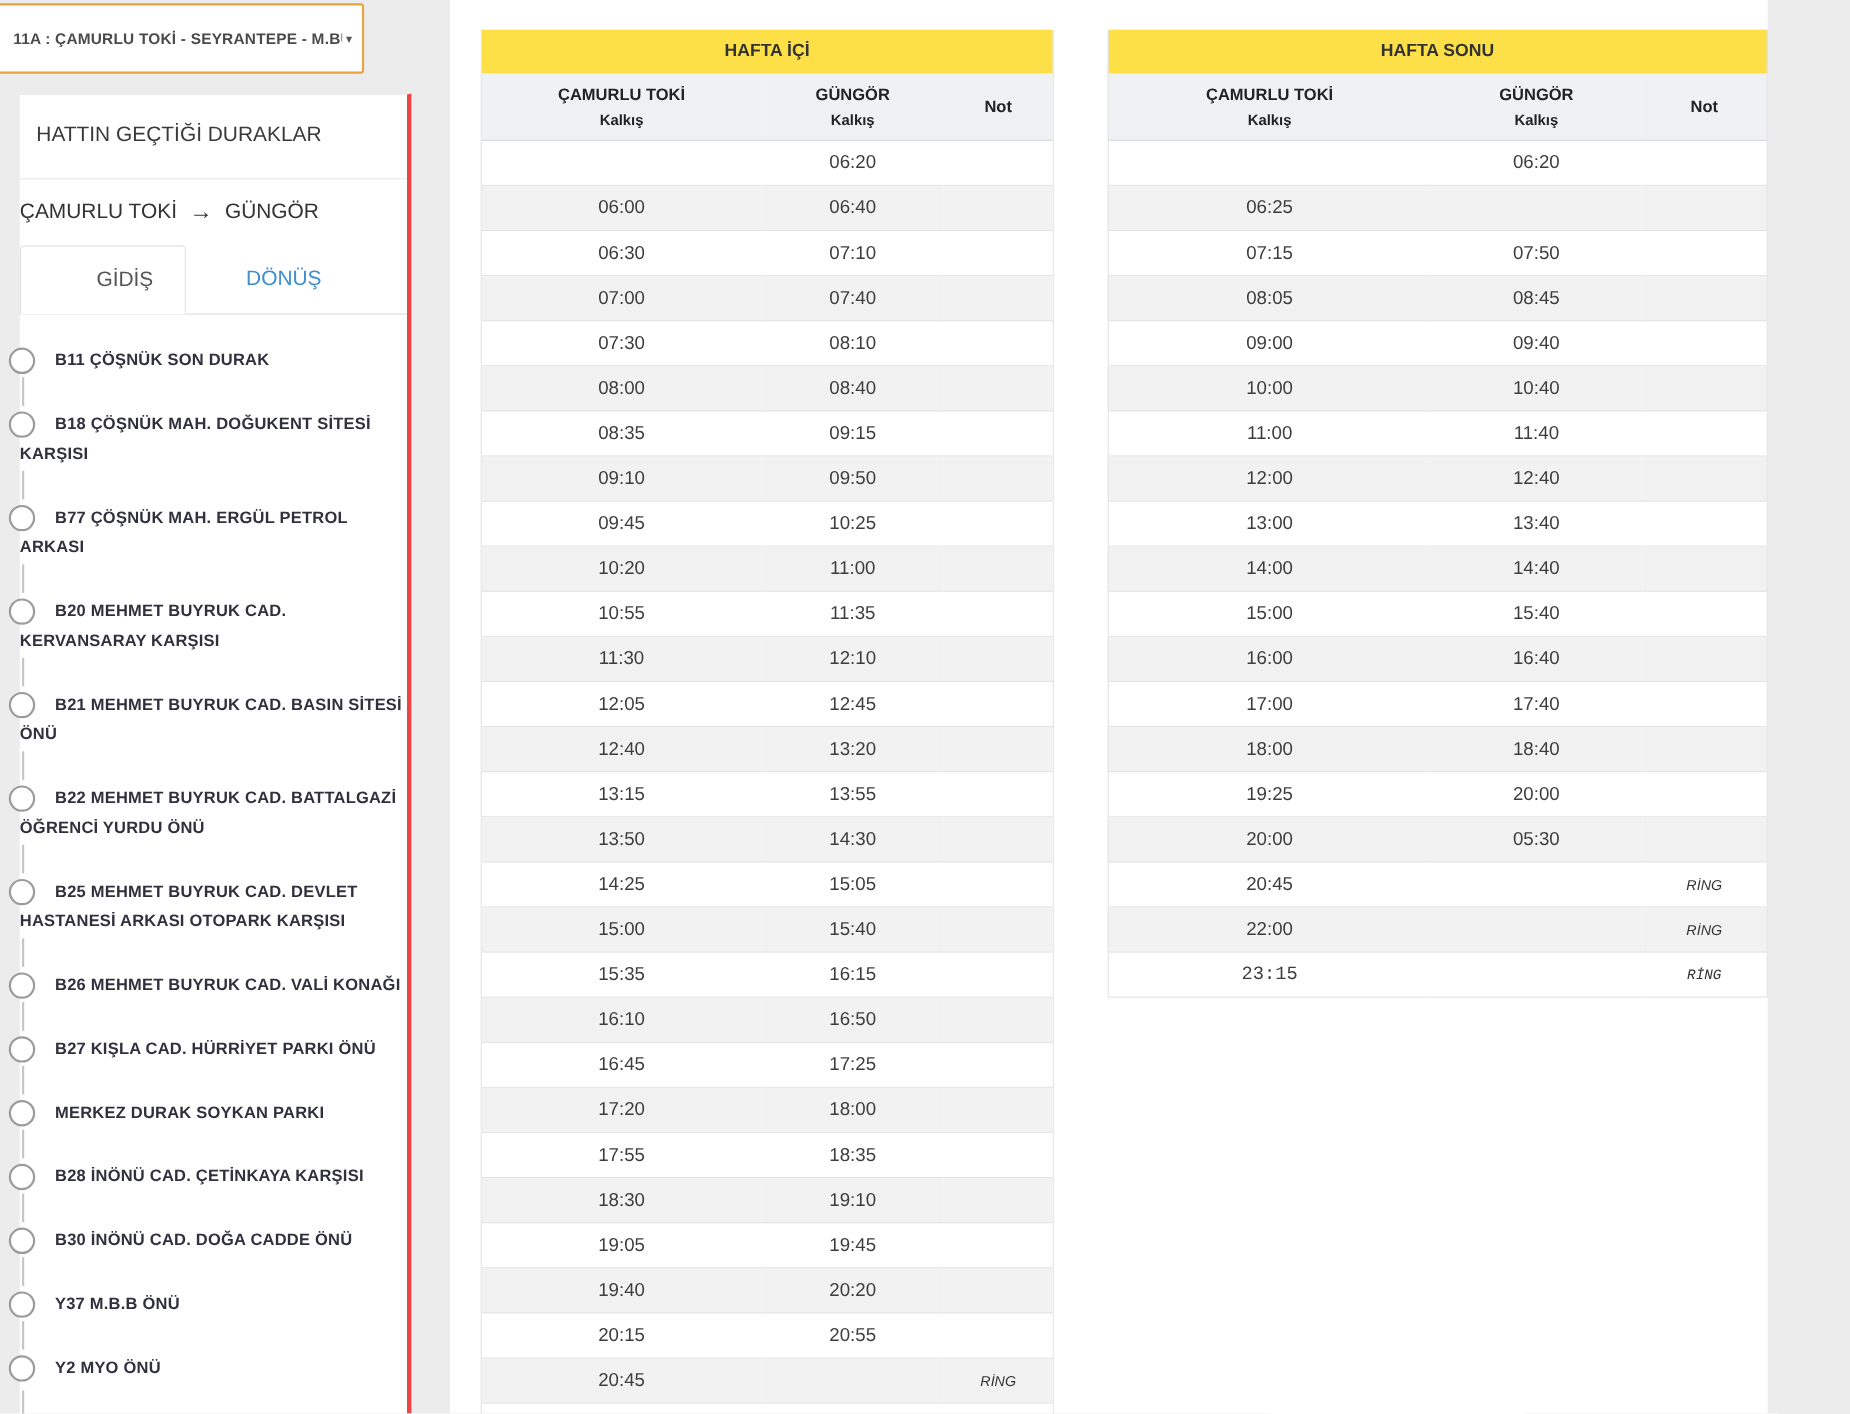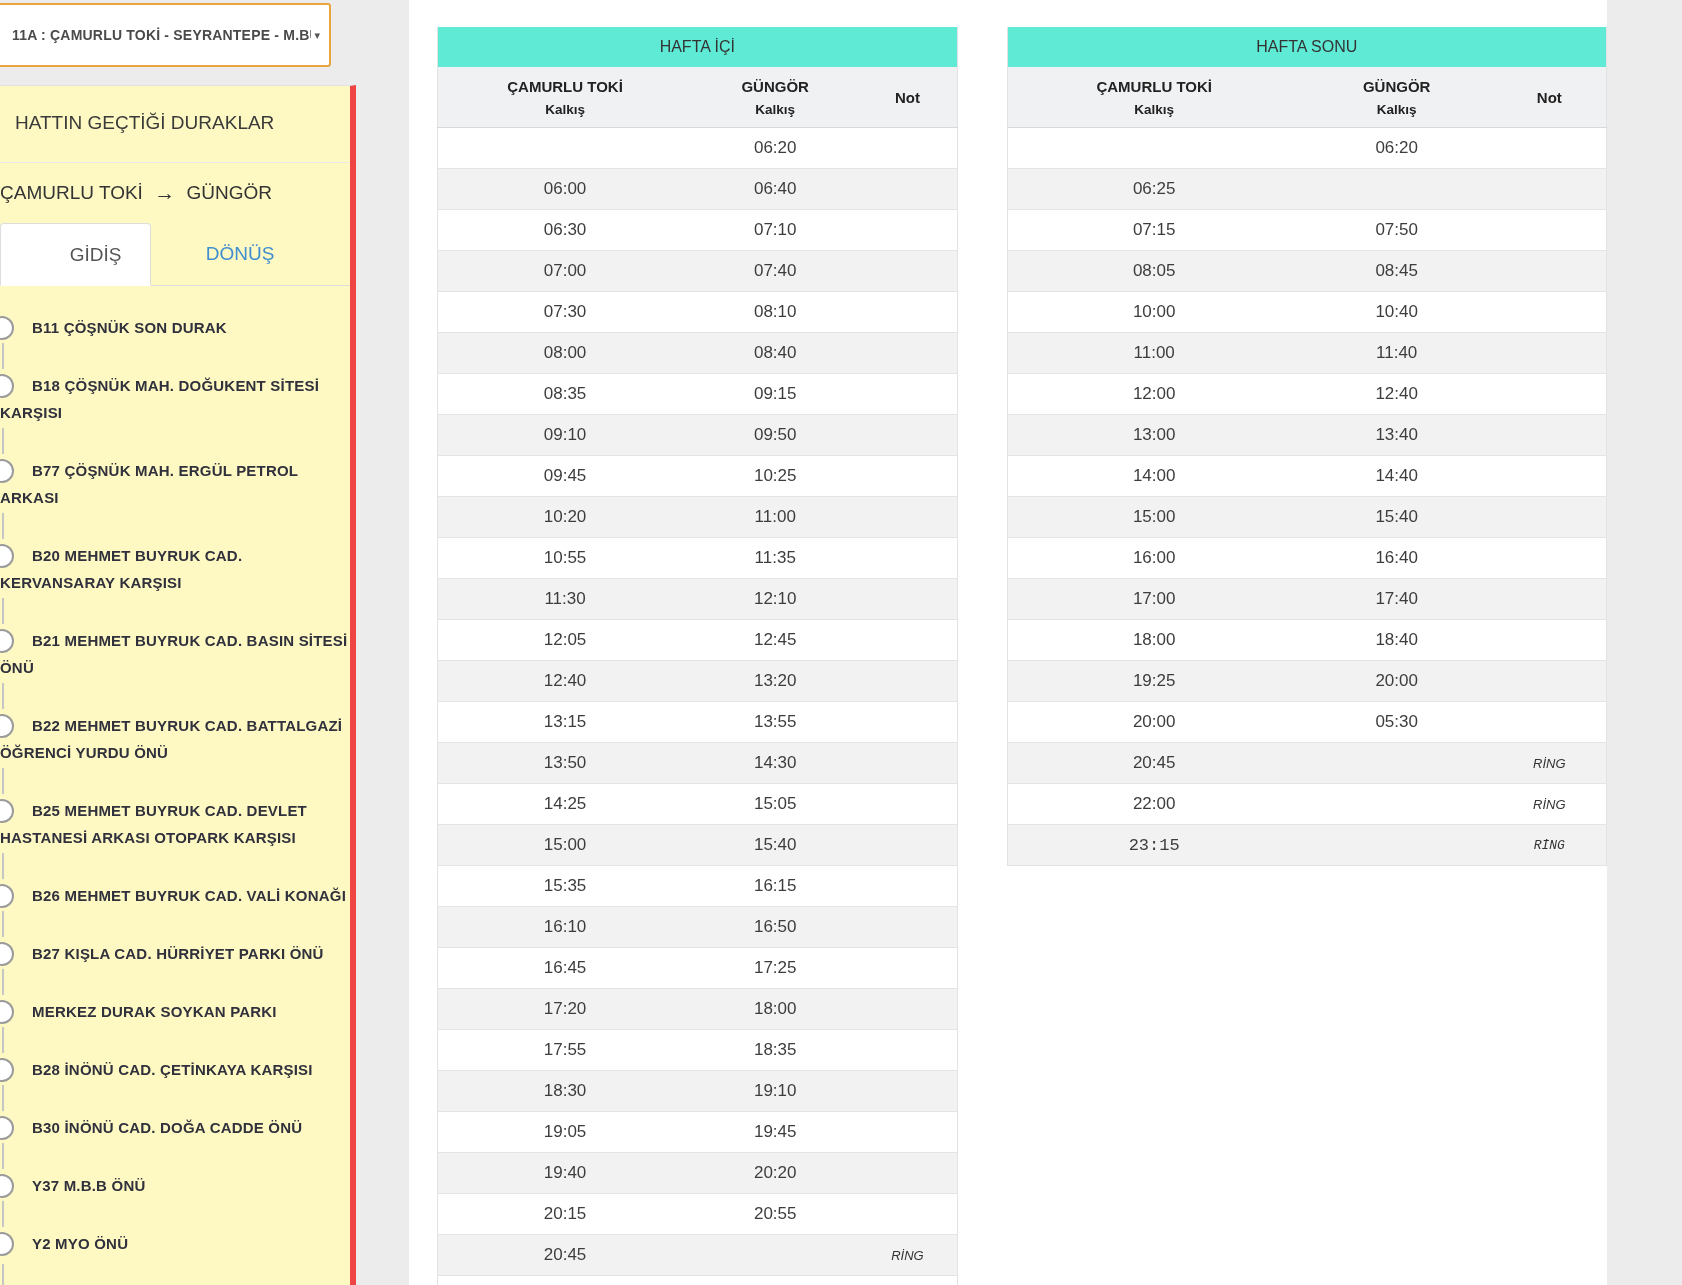--- a/index.html
+++ b/index.html
@@ -17,22 +17,22 @@
     padding:0 9px 0 13px; cursor:pointer;
   }
   .route-label {
     flex:1; font-size:14px; font-weight:bold; color:#4a4a4a;
     white-space:nowrap; overflow:hidden; letter-spacing:.2px;
   }
   .caret { font-size:11px; color:#555; margin-left:3px; }
 
   
   .sidebar {
-    position:absolute; left:0; top:85px; width:356px; height:1200px;
-    background:#fef9c3; border-top:1px solid #e2e2e2; border-right:6px solid #ef4444;
+    position:absolute; left:18px; top:85px; width:356px; height:1200px;
+    background:#ffffff; border-top:1px solid #e2e2e2; border-right:4px solid #ef4444;
     box-sizing:border-box; overflow:visible;
   }
   .sidebar-title {
     margin:0 0 0 15px; padding:26px 0 28px 0;
     font-size:19px; color:#3a3a3a; font-weight:normal;
   }
   .sidebar-divider { border:none; border-top:1px solid #e9e9e9; margin:0; }
   .direction {
     margin-top:17px; font-size:19px; color:#333;
     white-space:nowrap;
@@ -80,21 +80,21 @@
   }
   .tables-wrap { display:flex; align-items:flex-start; padding:27px 0 0 28px; }
   table.timetable {
     border-collapse:collapse; table-layout:fixed;
     border-left:1px solid #e3e3e3; border-right:1px solid #e3e3e3;
   }
   .t-weekday { width:541px; margin-right:49px; }
   .t-weekend { width:624px; }
   th, td { padding:0; }
   .title-row th {
-    height:40px; background:#5eead4; font-size:16px; font-weight:normal;
+    height:40px; background:#fde047; font-size:16px; font-weight:bold;
     color:#333; text-align:center;
   }
   .head-row th {
     height:60px; background:#f0f1f3; border-bottom:1px solid #d8d8d8;
     text-align:center; vertical-align:middle; color:#222;
   }
   .h1 { display:block; font-size:15px; font-weight:bold; line-height:25px; }
   .h2 { display:block; font-size:13.5px; font-weight:bold; line-height:21px; }
   tbody td {
     height:40px; border-top:1px solid #e4e4e4; text-align:center;
@@ -400,20 +400,25 @@
             <td>07:15</td>
             <td>07:50</td>
             <td class="note"></td>
           </tr>
           <tr>
             <td>08:05</td>
             <td>08:45</td>
             <td class="note"></td>
           </tr>
           <tr>
+            <td>09:00</td>
+            <td>09:40</td>
+            <td class="note"></td>
+          </tr>
+          <tr>
             <td>10:00</td>
             <td>10:40</td>
             <td class="note"></td>
           </tr>
           <tr>
             <td>11:00</td>
             <td>11:40</td>
             <td class="note"></td>
           </tr>
           <tr>

